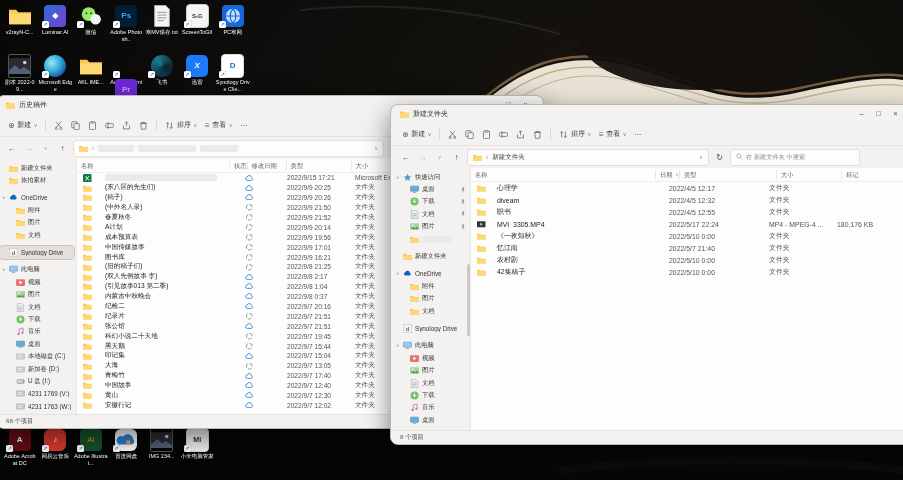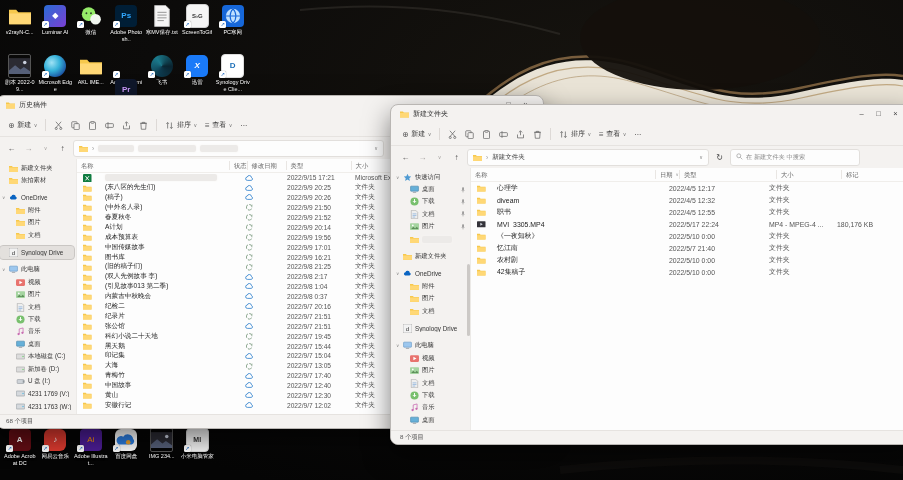--- a/index.html
+++ b/index.html
@@ -202,21 +202,21 @@
             <svg viewBox="0 0 16 12">
               <path d="M0 1.5h5.2l1.6 1.8H16V12H0z" fill="#f6c84c"></path>
               <path d="M0 4.2h16V12H0z" fill="#ffd876"></path>
             </svg>
           </div>
         </div>
       <div class="dlabel">AKL IME...</div>
     </div>
     <div class="dicell">
       <div class="dicwrap">
-          <div class="dic" style="background:#0f172a;color:#cf9bff;font-weight:bold;margin-top:48px;">Pr</div>
+          <div class="dic" style="background:#6d28d9;color:#cf9bff;font-weight:bold;margin-top:48px;">Pr</div>
           <span class="sc">↗</span>
         </div>
       <div class="dlabel">Adobe Premie...</div>
     </div>
     <div class="dicell">
       <div class="dicwrap">
           <div class="dic round" style="background:conic-gradient(from 200deg,#0d3b4f,#1b7a8c,#0a2430 70%,#0d3b4f);"></div>
           <span class="sc">↗</span>
         </div>
       <div class="dlabel">飞书</div>
@@ -246,21 +246,21 @@
     </div>
     <div class="dicell">
       <div class="dicwrap">
           <div class="dic" style="background:#dd3a2f;border-radius:6px;color:#fff;">♪</div>
           <span class="sc">↗</span>
         </div>
       <div class="dlabel">网易云音乐</div>
     </div>
     <div class="dicell">
       <div class="dicwrap">
-          <div class="dic" style="background:#4c1d95;color:#ff9a00;font-weight:normal;">Ai</div>
+          <div class="dic" style="background:#14532d;color:#ff9a00;font-weight:normal;">Ai</div>
           <span class="sc">↗</span>
         </div>
       <div class="dlabel">Adobe Illustrat...</div>
     </div>
     <div class="dicell">
       <div class="dicwrap">
           <div class="dic" style="background:#fff;border-radius:6px;">
             <svg viewBox="0 0 20 14">
               <path d="M3.5 11a4 4 0 014-7 5 5 0 019 2 3 3 0 01-1.2 5z" fill="#2b7de0"></path>
               <circle cx="12" cy="9" r="2.1" fill="#f0a32b"></circle>

